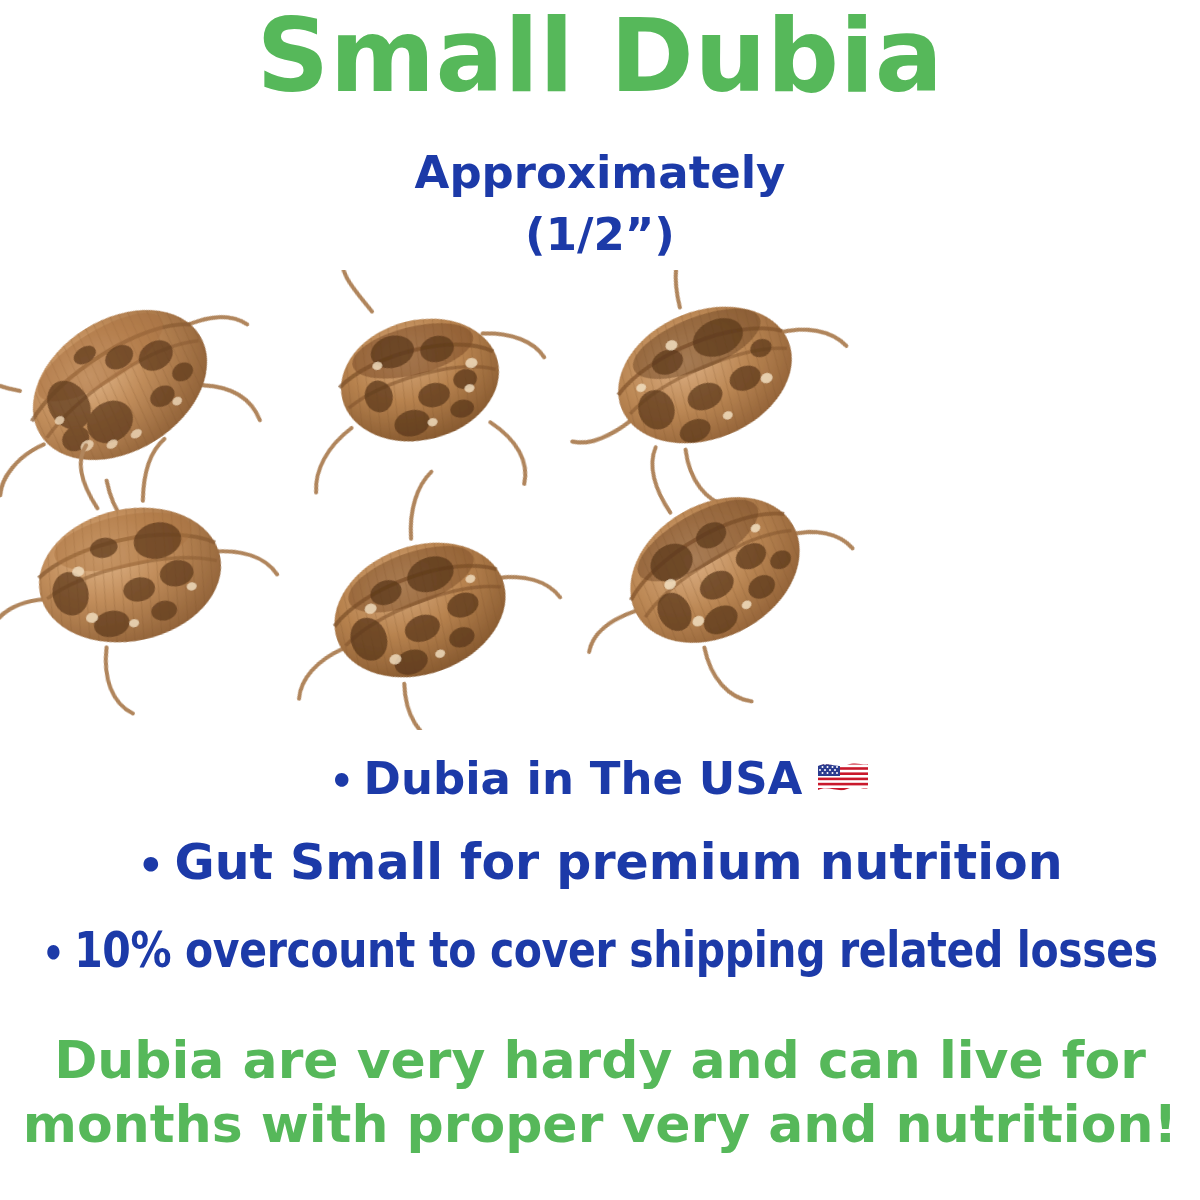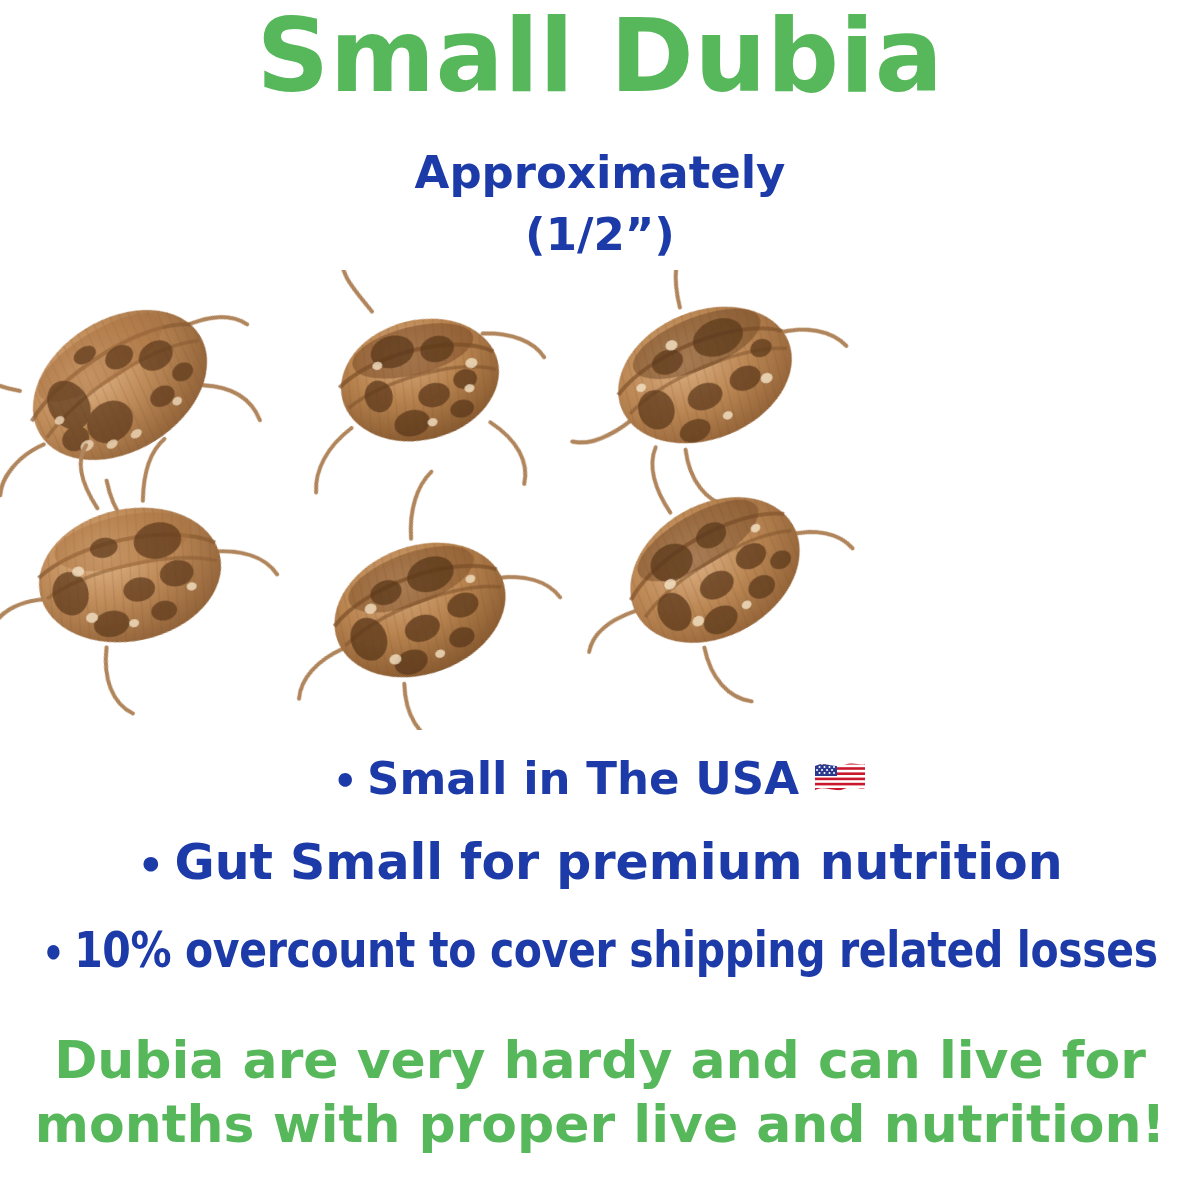--- a/index.html
+++ b/index.html
@@ -356,21 +356,21 @@
         </g>
 
       </svg>
     </div>
   </div>
 
   <div class="bullets">
 
     <div class="bullet bullet-1">
       <span class="dot">•</span>
-      <span class="label">Small in The USA</span>
+      <span class="label">Dubia in The USA</span>
       <span class="flag-emoji">
         <svg width="54" height="38" viewBox="0 0 54 38">
           <defs>
             <clipPath id="flagclip">
               <path d="M2,6 C12,1 22,9 31,5 C40,1 48,6 52,4 L52,28 C48,30 40,25 31,29 C22,33 12,25 2,30 Z"></path>
             </clipPath>
           </defs>
           <g clip-path="url(#flagclip)">
             <rect x="0" y="0" width="54" height="38" fill="#ffffff"></rect>
             <g fill="#c9182b">
@@ -412,16 +412,16 @@
 
     <div class="bullet bullet-3">
       <span class="dot">•</span>
       <span class="label">10% overcount to cover shipping related losses</span>
     </div>
 
   </div>
 
   <div class="footer-note">
     <span class="note-line">Dubia are very hardy and can live for</span>
-    <span class="note-line">months with proper live and nutrition!</span>
+    <span class="note-line">months with proper very and nutrition!</span>
   </div>
 
 </div>
 
 </body></html>

